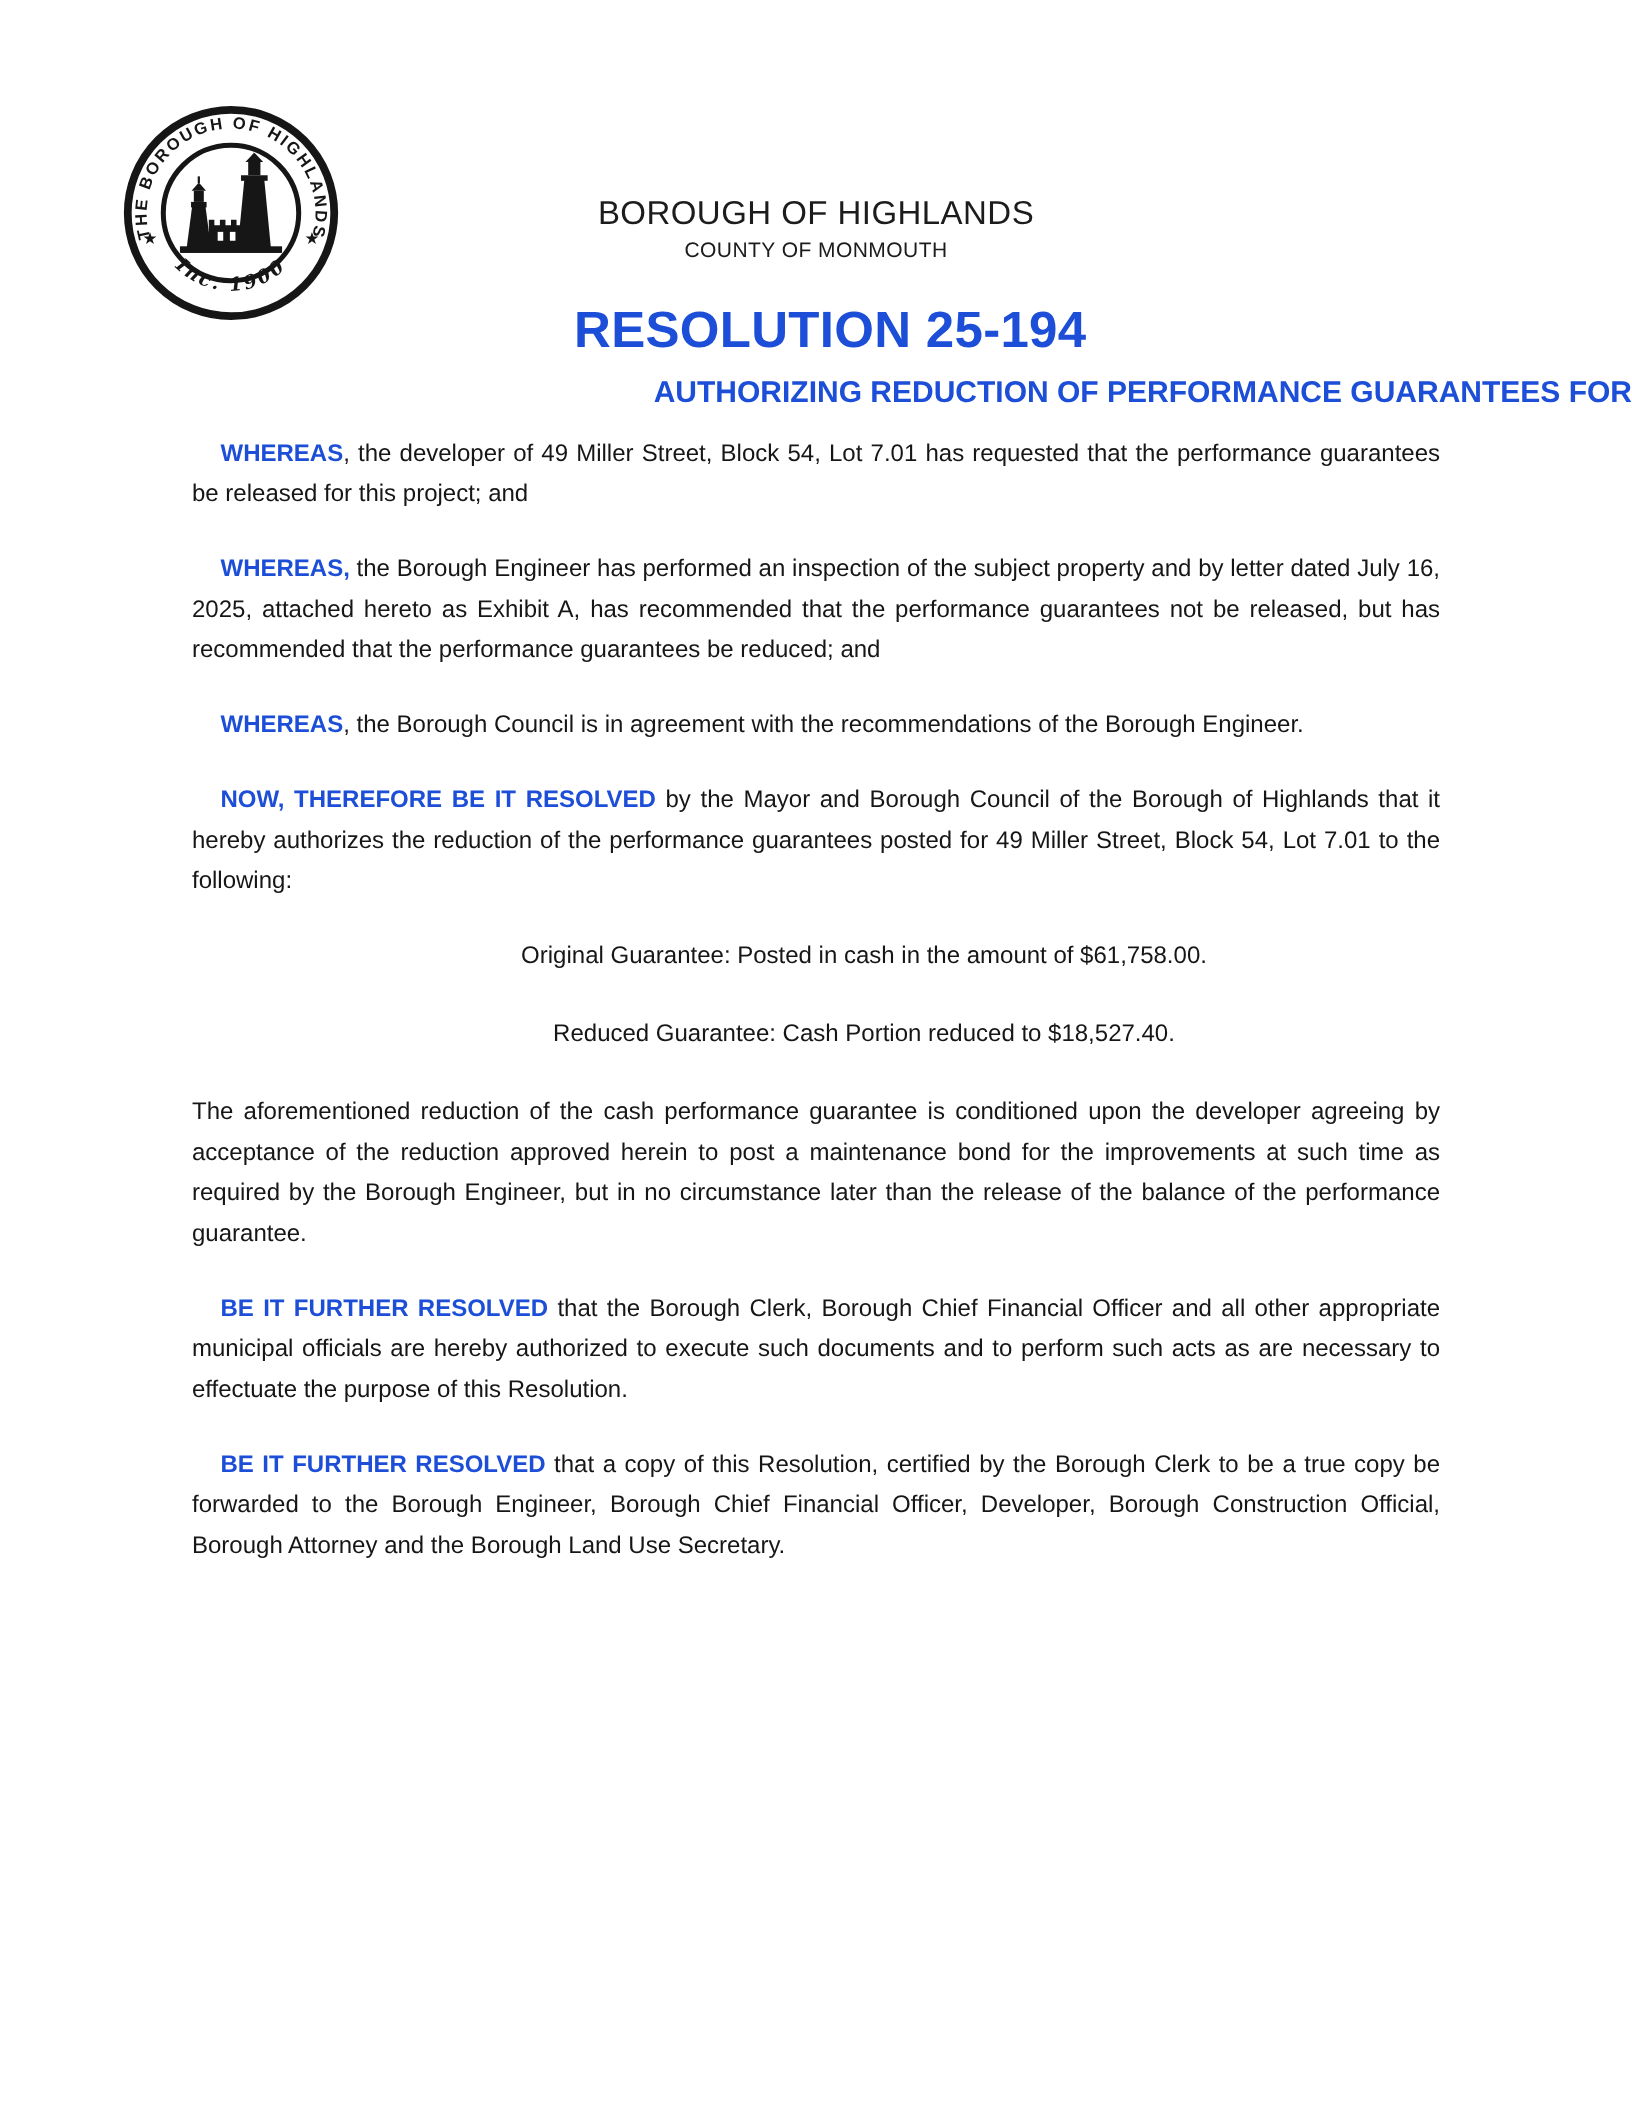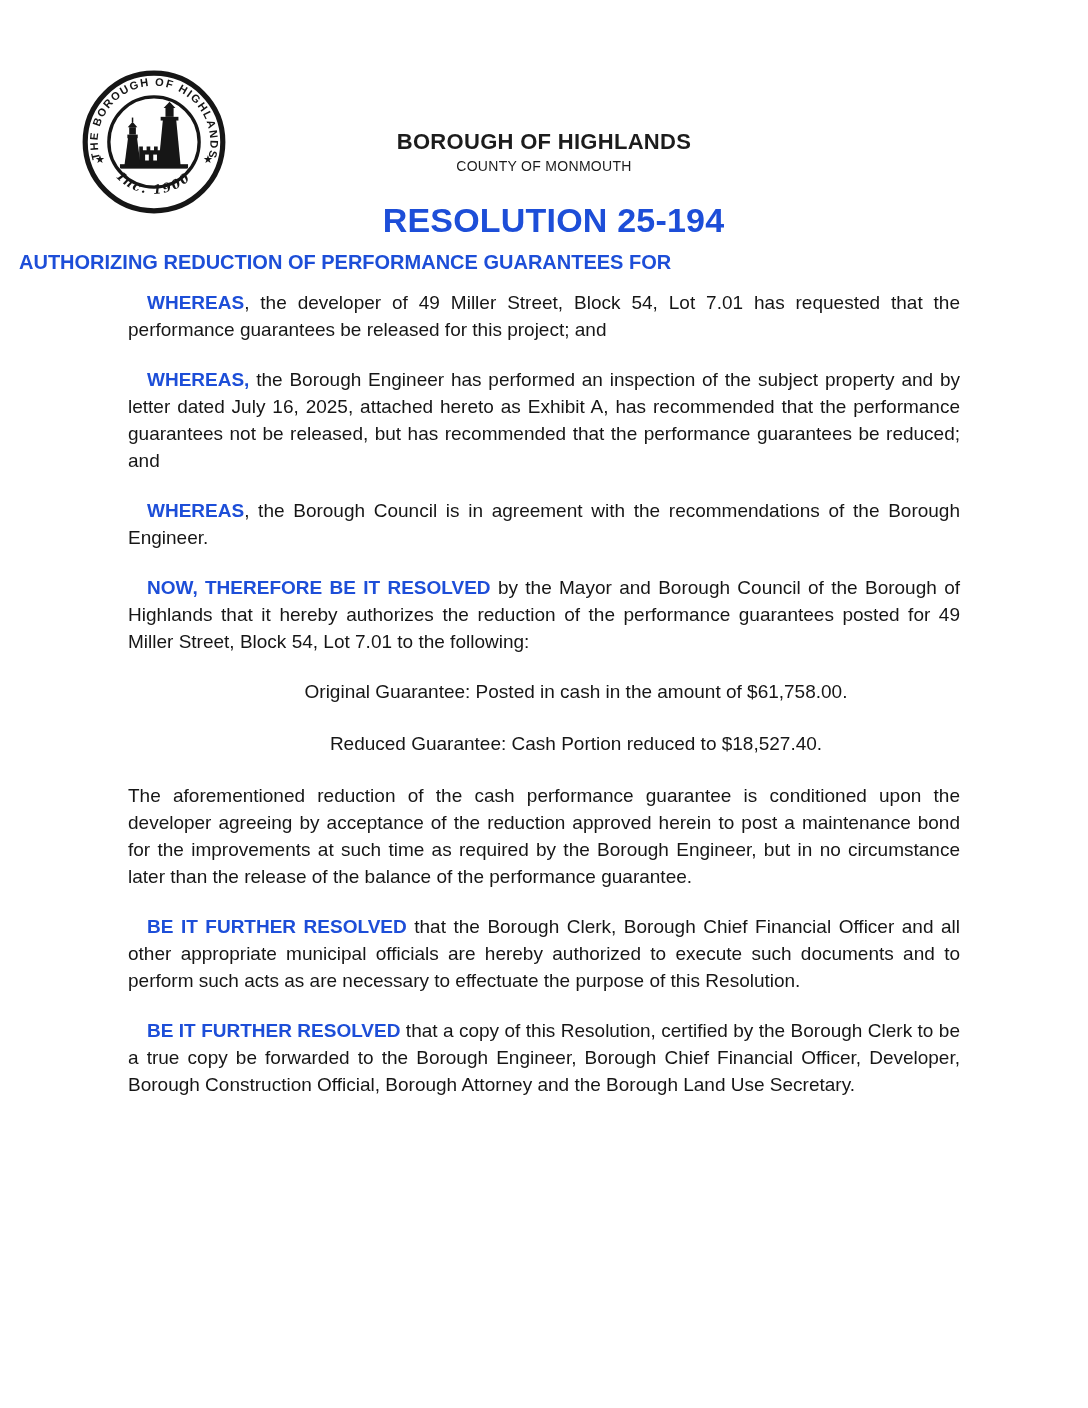--- a/index.html
+++ b/index.html
@@ -32,44 +32,44 @@
     font-family: "DejaVu Serif", serif;
     font-style: italic;
     font-weight: 700;
     font-size: 17px;
     letter-spacing: 2.5px;
     fill: #161616;
   }
   .seal .star-glyph { font-size: 15px; fill: #161616; }
 
   .doc-header { padding-top: 128px; text-align: center; }
-  .org-line   { font-size: 22px; line-height: 27px; letter-spacing: 0.3px; color: #1c1c1c; font-weight: bold; }
+  .org-line   { font-size: 22px; line-height: 27px; letter-spacing: 0.3px; color: #1c1c1c; }
   .county-line{ font-size: 14px; line-height: 22px; letter-spacing: 0.3px; color: #1c1c1c; }
 
   .res-title {
     margin-top: 23px;
     text-align: center;
     font-size: 34px;
     font-weight: 700;
     line-height: 40px;
     color: #000000;
     letter-spacing: 0.2px;
   }
   .res-subtitle {
     margin-top: 9px;
-    text-align: left;
+    text-align: right;
     font-size: 20px;
     font-weight: 700;
     line-height: 27px;
     color: #000000;
   }
 
   .body-text {
     margin: 13px 128px 0 128px;
-    font-size: 19px;
+    font-size: 16px;
     line-height: 27px;
     text-align: justify;
     color: #161616;
   }
   .par { margin: 0 0 23px 0; }
   .par strong, .res-subtitle, .res-title { color: #1d4ed8; padding-left: 19px; }
   .par strong { font-weight: 700; }
   .indent-par {
     margin: 0 0 25px 64px;
     text-align: center;

